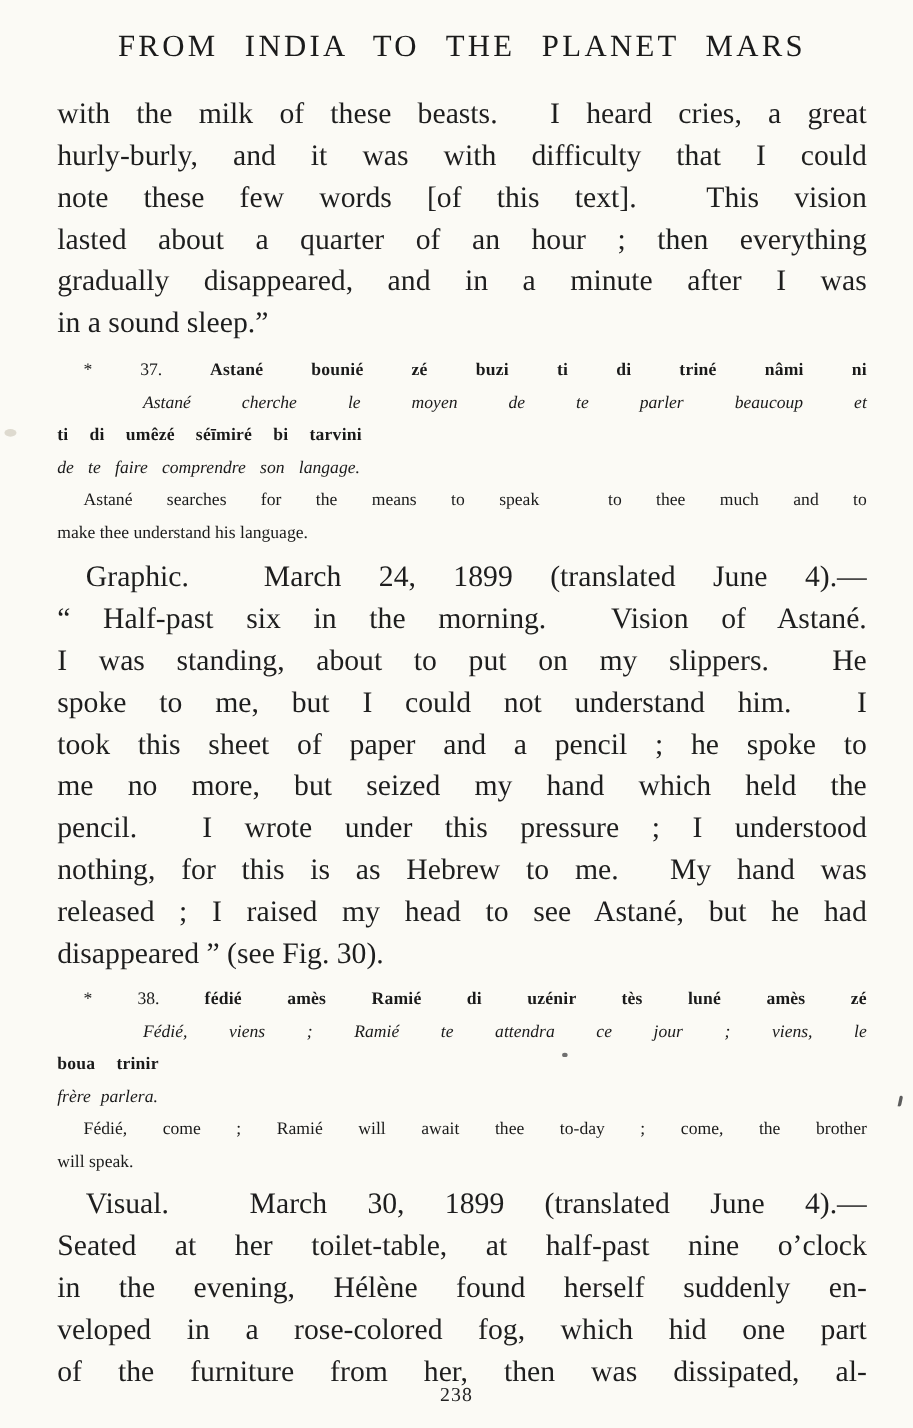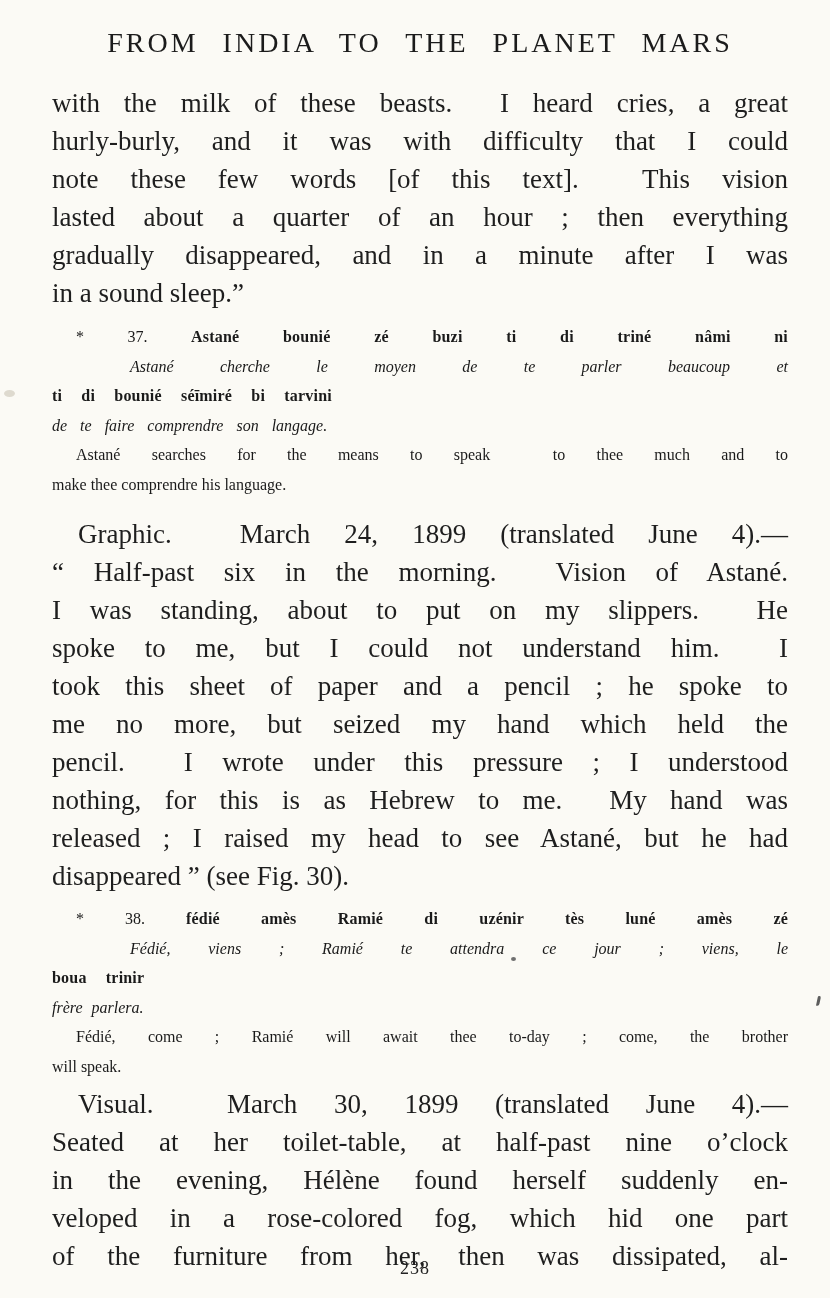--- a/index.html
+++ b/index.html
@@ -49,21 +49,21 @@
   .bold{ font-weight:700; letter-spacing:.2px; }
   .italic{ font-style:italic; }
   .ind-first{ padding-left:26px; }
   .ind-first-sm{ padding-left:24px; }
   .ind-gloss{ padding-left:78px; }
   .ws-wide{ word-spacing:15px; }
   .ws-med{ word-spacing:9px; }
   .ws-sm{ word-spacing:5px; }
   .para1{ margin-top:24px; }
   .block37{ margin-top:10px; }
-  .graphic{ margin-top:16px; }
+  .graphic{ margin-top:6px; }
   .block38{ margin-top:9px; }
   .visual{ margin-top:4px; }
   .page-number{
     position:absolute;
     left:0;right:0;
     top:1258px;
     text-align:center;
     font-size:18px;
     letter-spacing:1px;
     color:#222;
@@ -96,24 +96,24 @@
     <div class="bl jl">hurly-burly, and it was with difficulty that I could</div>
     <div class="bl jl">note these few words [of this text].&nbsp; This vision</div>
     <div class="bl jl">lasted about a quarter of an hour ; then everything</div>
     <div class="bl jl">gradually disappeared, and in a minute after I was</div>
     <div class="bl ll">in a sound sleep.”</div>
   </div>
 
   <div class="block37">
     <div class="sl jl ind-first-sm"><span class="lbl">* 37.</span> <span class="bold">Astané bounié zé buzi ti di triné nâmi ni</span></div>
     <div class="sl jl italic ind-gloss">Astané cherche le moyen de te parler beaucoup et</div>
-    <div class="sl ll bold ws-wide">ti di bounié séīmiré bi tarvini</div>
+    <div class="sl ll bold ws-wide">ti di umêzé séīmiré bi tarvini</div>
     <div class="sl ll italic ws-med">de te faire comprendre son langage.</div>
     <div class="sl jl ind-first-sm">Astané searches for the means to speak&nbsp; to thee much and to</div>
-    <div class="sl ll">make thee comprendre his language.</div>
+    <div class="sl ll">make thee understand his language.</div>
   </div>
 
   <div class="graphic">
     <div class="bl jl ind-first">Graphic.&nbsp; March 24, 1899 (translated June 4).—</div>
     <div class="bl jl">“ Half-past six in the morning.&nbsp; Vision of Astané.</div>
     <div class="bl jl">I was standing, about to put on my slippers.&nbsp; He</div>
     <div class="bl jl">spoke to me, but I could not understand him.&nbsp; I</div>
     <div class="bl jl">took this sheet of paper and a pencil ; he spoke to</div>
     <div class="bl jl">me no more, but seized my hand which held the</div>
     <div class="bl jl">pencil.&nbsp; I wrote under this pressure ; I understood</div>

